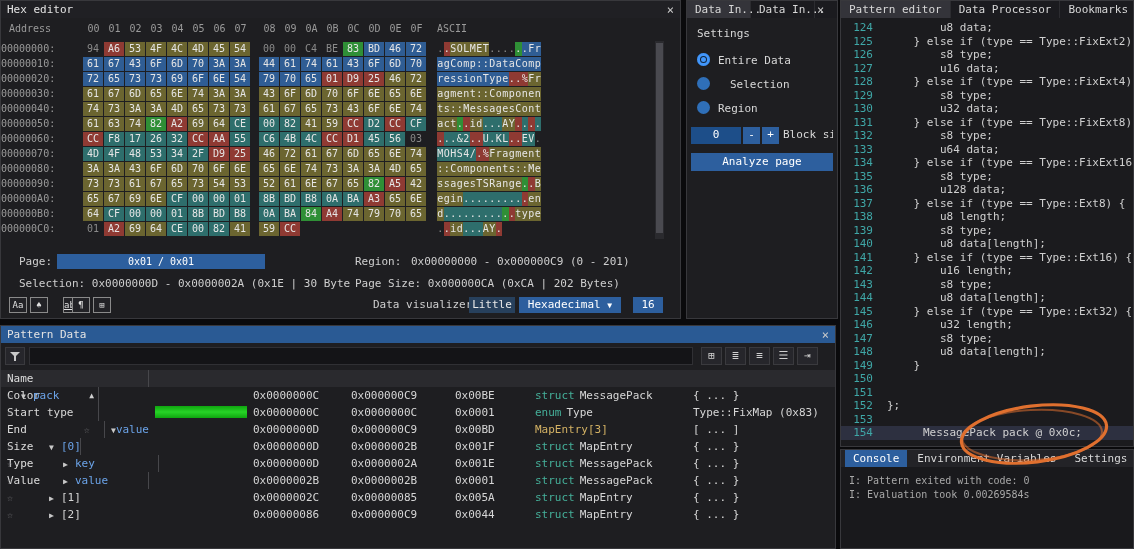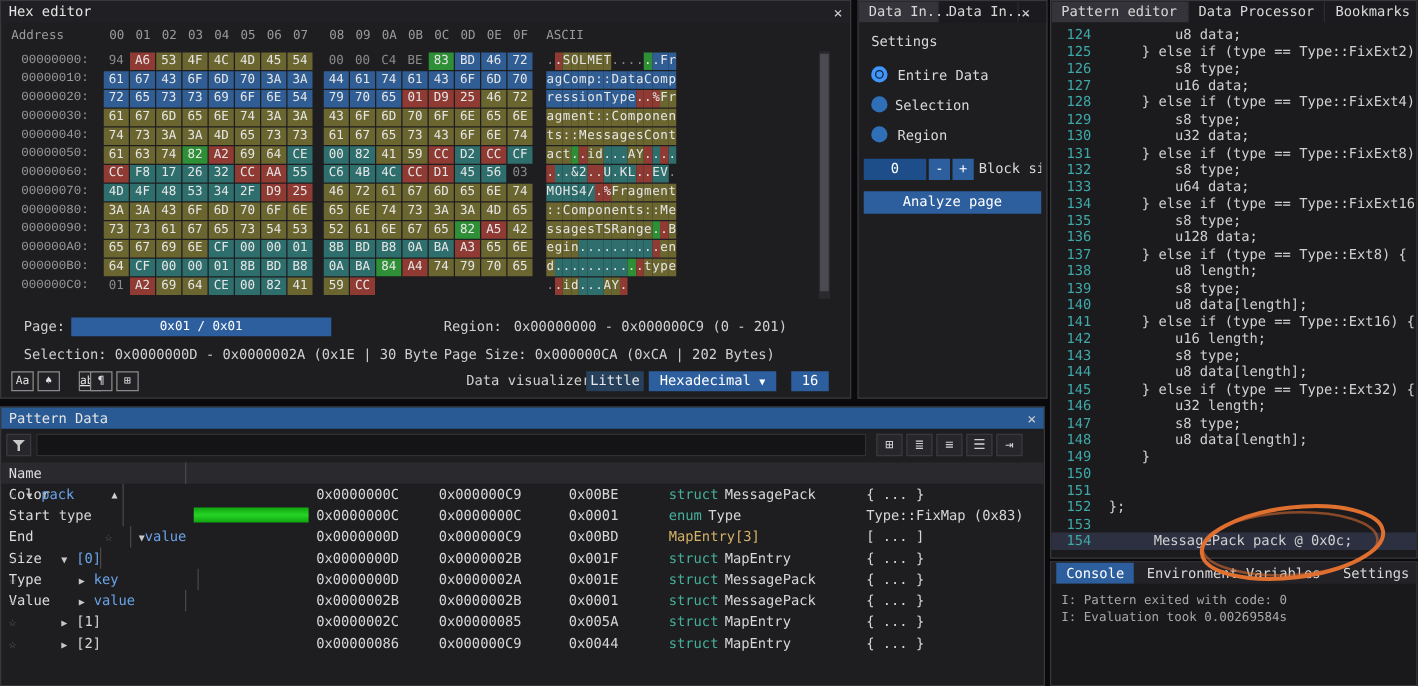--- a/index.html
+++ b/index.html
@@ -16,21 +16,21 @@
   .tab.bluetab { background:#2d5f9e; color:#fff; }
 
   
   .hex-header { position:absolute; top:22px; left:0; display:flex; font-size:10px; color:#9a9a9a; }
   .hex-addr-h { width:82px; padding-left:8px; }
   .hgroup { display:inline-flex; width:172px; }
   .hgroup2 { width:176px; padding-left:4px; }
   .hcell { display:inline-block; width:21px; text-align:center; }
   #hex-rows { position:absolute; top:40px; left:0; }
   .hexrow { display:flex; height:15px; align-items:center; font-size:10px; }
-  .addr { width:82px; padding-left:16px; color:#9a9a9a;font-family:Liberation Mono, monospace; }
+  .addr { width:82px; padding-left:0; color:#9a9a9a; }
   .byte { display:inline-block; width:20px; margin-right:1px; height:14px; line-height:14px;
           text-align:center; color:#e6e6e6; }
   .asc  { margin-left:6px; display:inline-flex; }
   .ach  { display:inline-block; width:6.5px; height:14px; line-height:14px; text-align:center; color:#e6e6e6; overflow:hidden; }
   .cd { background:transparent; color:#8a8a8a; }
   .cy { background:#6b6530; }
   .cr { background:#8f3a33; }
   .ct { background:#2e6e6c; }
   .cg { background:#2f8f36; }
   .cb { background:#2f5d94; }
@@ -666,21 +666,21 @@
 
 <div class="window" style="left:686px;top:0;width:152px;height:319px;">
   <div class="tabbar">
     <span class="tab active" style="width:64px;">Data In...</span>
     <span class="tab" style="width:64px;">Data In...</span>
     <span style="margin-left:2px;color:#cccccc;font-size:12px;" class="tabclose">×</span>
   </div>
   <div class="di-label" style="position:absolute;left:10px;top:26px;">Settings</div>
   <div id="di-radios">
       <div style="position: absolute; left: 10px; top: 48px;"><span class="radio sel"></span><span class="di-label" style="margin-left: 8px;">Entire Data</span></div>
-      <div style="position: absolute; left: 10px; top: 72px;"><span class="radio"></span><span class="di-label" style="margin-left: 6px;">Selection</span></div>
+      <div style="position: absolute; left: 10px; top: 72px;"><span class="radio"></span><span class="di-label" style="margin-left: 20px;">Selection</span></div>
       <div style="position: absolute; left: 10px; top: 96px;"><span class="radio"></span><span class="di-label" style="margin-left: 8px;">Region</span></div>
     </div>
   <span class="blue-btn" style="left:4px;top:126px;width:50px;height:17px;background:#1d4e89;">0</span>
   <span class="blue-btn" style="left:56px;top:126px;width:17px;height:17px;">-</span>
   <span class="blue-btn" style="left:75px;top:126px;width:17px;height:17px;">+</span>
   <span class="di-label clipbox" style="position:absolute;left:96px;top:127px;width:50px;">Block size</span>
   <span class="blue-btn" style="left:4px;top:152px;width:142px;height:18px;line-height:18px;">Analyze page</span>
 </div>
 
 <div class="window" style="left:840px;top:0;width:294px;height:447px;background:#1b1b1e;overflow:hidden;">

